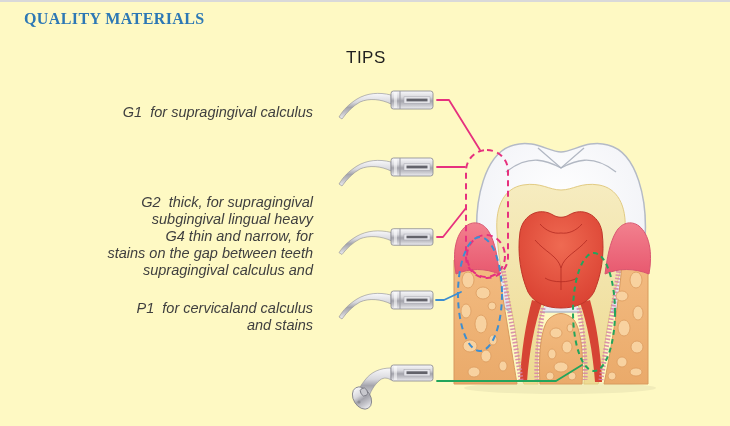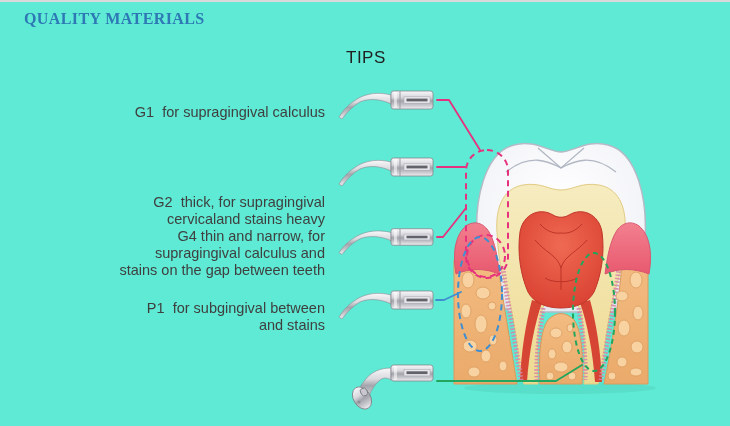--- a/index.html
+++ b/index.html
@@ -1,24 +1,24 @@
 <!DOCTYPE html>
 <html style="--header_blue: #2d78b5; --pink: #e6317e; --blue: #3e8ed0; --green: #22a55c; --text: #3f3f3f;"><head>
 <meta charset="utf-8">
 <style>
   html,body{margin:0;padding:0;background:#ffffff;}
-  #page{position:relative;width:730px;height:426px;background:#5eead4;overflow:hidden;
+  #page{position:relative;width:730px;height:426px;background:#fef9c3;overflow:hidden;
         font-family:"Liberation Sans",sans-serif;}
   #top-rule{position:absolute;left:0;top:0;width:730px;height:2px;background:#d9d9d9;}
   #header-title{position:absolute;left:24px;top:10px;font-family:"Liberation Serif",serif;
         font-weight:bold;font-size:16px;letter-spacing:.4px;color:var(--header_blue,#2d78b5);}
   #section-title{position:absolute;left:346px;top:48px;font-size:17px;letter-spacing:.5px;
         color:#1f1f1f;}
-  .tip-label{position:absolute;right:405px;text-align:right;color:var(--text,#3f3f3f);
-        font-size:14.5px;line-height:17px;}
+  .tip-label{position:absolute;right:417px;text-align:right;color:var(--text,#3f3f3f);
+        font-size:14.5px;line-height:17px;font-style:italic;}
   .lbl-line{white-space:pre;}
   #lbl-g1{top:104px;} #lbl-g2{top:157px;margin-top:37px;} #lbl-g4{top:228px;} #lbl-p1{top:300px;} #lbl-e1{top:387px;}
   #diagram{position:absolute;left:0;top:0;}
   .conn{fill:none;stroke-width:1.8;stroke-linejoin:round;stroke-linecap:round;}
   .conn-pink{stroke:var(--pink,#e6317e);}
   .conn-blue{stroke:var(--blue,#3e8ed0);}
   .conn-green{stroke:var(--green,#22a55c);}
   .region{fill:none;stroke-width:2;}
   .region-pink{stroke:var(--pink,#e6317e);stroke-dasharray:6 4.5;}
   .region-blue{stroke:var(--blue,#3e8ed0);stroke-dasharray:6 4.5;}
@@ -34,29 +34,29 @@
 <div id="page">
   <div id="top-rule"></div>
   <div id="header-title">QUALITY MATERIALS</div>
   <div id="section-title">TIPS</div>
 
   <div id="lbl-g1" class="tip-label">
     <div class="lbl-line">G1  for supragingival calculus</div>
   </div>
   <div id="lbl-g2" class="tip-label">
     <div class="lbl-line">G2  thick, for supragingival</div>
-    <div class="lbl-line">cervicaland stains heavy</div>
+    <div class="lbl-line">subgingival lingual heavy</div>
   </div>
   <div id="lbl-g4" class="tip-label">
     <div class="lbl-line">G4 thin and narrow, for</div>
+    <div class="lbl-line">stains on the gap between teeth</div>
     <div class="lbl-line">supragingival calculus and</div>
-    <div class="lbl-line">stains on the gap between teeth</div>
   </div>
   <div id="lbl-p1" class="tip-label">
-    <div class="lbl-line">P1  for subgingival between</div>
+    <div class="lbl-line">P1  for cervicaland calculus</div>
     <div class="lbl-line">and stains</div>
   </div>
 
   <svg id="diagram" width="730" height="426" viewBox="0 0 730 426">
     <defs>
       <linearGradient id="metal" x1="0" y1="0" x2="0" y2="1">
         <stop offset="0" stop-color="#f8f8fa"></stop>
           <stop offset="0.35" stop-color="#d8d8dd"></stop>
         <stop offset="0.55" stop-color="#a4a4ac"></stop>
           <stop offset="0.78" stop-color="#c6c6cc"></stop>

